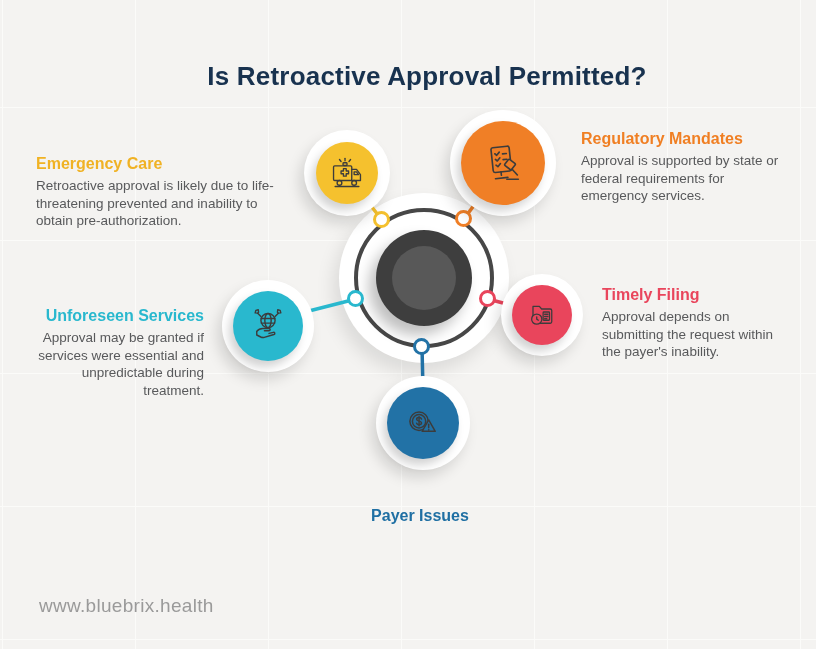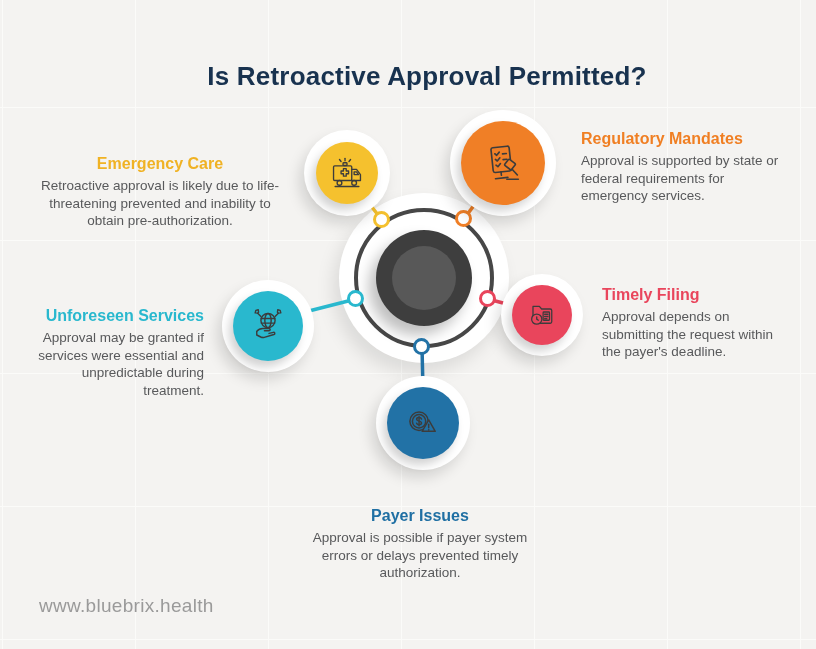--- a/index.html
+++ b/index.html
@@ -48,21 +48,21 @@
   .sat-timely{left:512px;top:285px;width:60px;height:60px;background:#e9455c;--c:#e9455c;}
   .halo-payer{left:376px;top:376px;width:94px;height:94px;}
   .sat-payer{left:387px;top:387px;width:72px;height:72px;background:#2272a6;--c:#2272a6;}
   .sat svg{display:block;}
   .icon-stroke{fill:none;stroke:#3c3c3c;stroke-width:1.7;stroke-linecap:round;stroke-linejoin:round;}
   .mask{fill:var(--c);}
   
   .block{position:absolute;}
   .block h2{margin:0 0 4px 0;font-size:16px;font-weight:bold;}
   .block p{margin:0;font-size:13.5px;line-height:1.3;color:#58595b;}
-  .block-emergency{left:36px;top:155px;width:248px;text-align:center;}
+  .block-emergency{left:36px;top:155px;width:248px;text-align:left;}
   .block-emergency h2{color:#f0b224;}
   .block-regulatory{left:581px;top:130px;width:212px;text-align:left;}
   .block-regulatory h2{color:#f07f23;}
   .block-unforeseen{left:28px;top:307px;width:176px;text-align:right;}
   .block-unforeseen h2{color:#29b8ce;}
   .block-timely{left:602px;top:286px;width:192px;text-align:left;}
   .block-timely h2{color:#e9455c;}
   .block-payer{left:302px;top:487px;width:236px;text-align:center;}
   .block-payer h2{color:#1f6fa3;margin-top:20px;}
   .footer{position:absolute;left:39px;top:595px;font-size:19px;color:#9a9a9a;letter-spacing:.3px;}
@@ -193,23 +193,22 @@
     <p>Approval may be granted if services were essential and unpredictable during treatment.</p>
   </div>
 
   <div class="block block-regulatory">
     <h2>Regulatory Mandates</h2>
     <p>Approval is supported by state or federal requirements for emergency services.</p>
   </div>
 
   <div class="block block-timely">
     <h2>Timely Filing</h2>
-    <p>Approval depends on submitting the request within the payer's deadline.</p>
+    <p>Approval depends on submitting the request within the payer's inability.</p>
   </div>
 
   <div class="block block-payer">
     <h2>Payer Issues</h2>
-    <p>Approval is possible if payer system errors or delays prevented timely authorization.</p>
   </div>
 
   <div class="footer">www.bluebrix.health</div>
 
 </div>
 
 </body></html>

